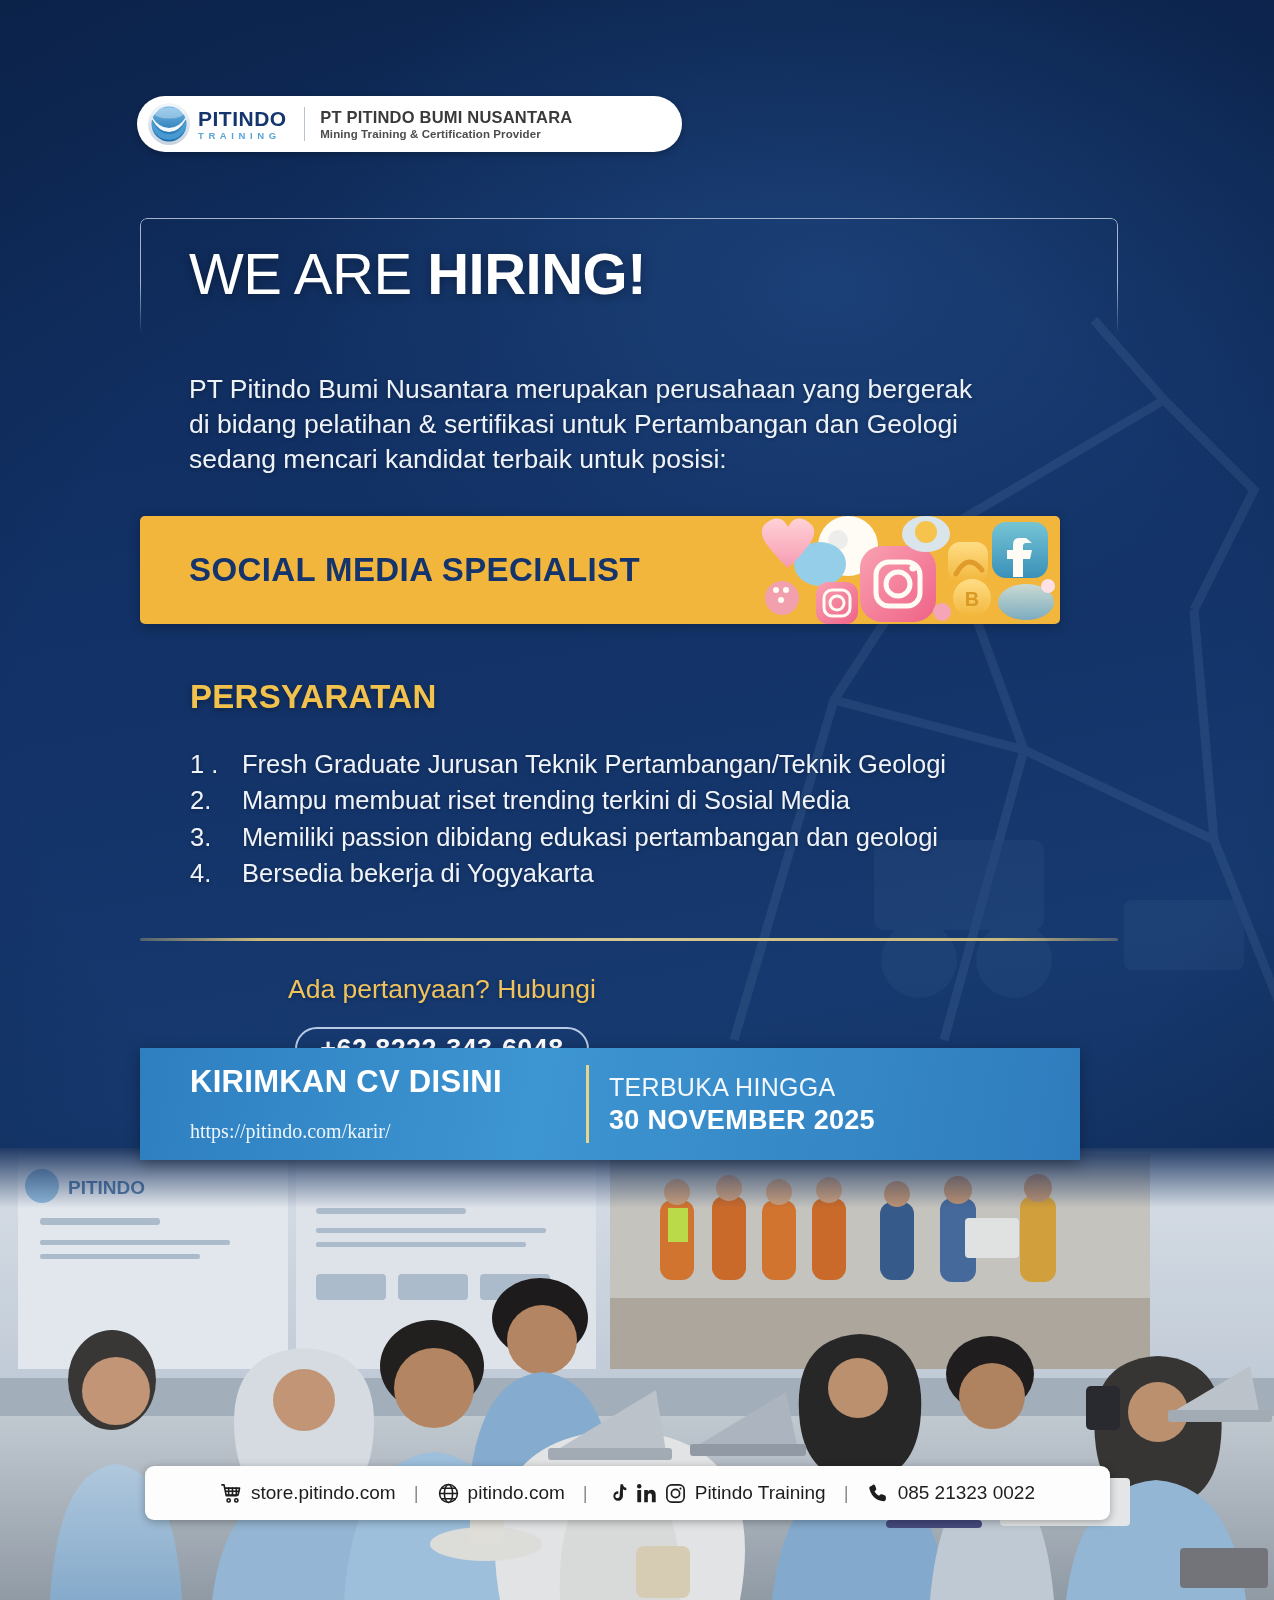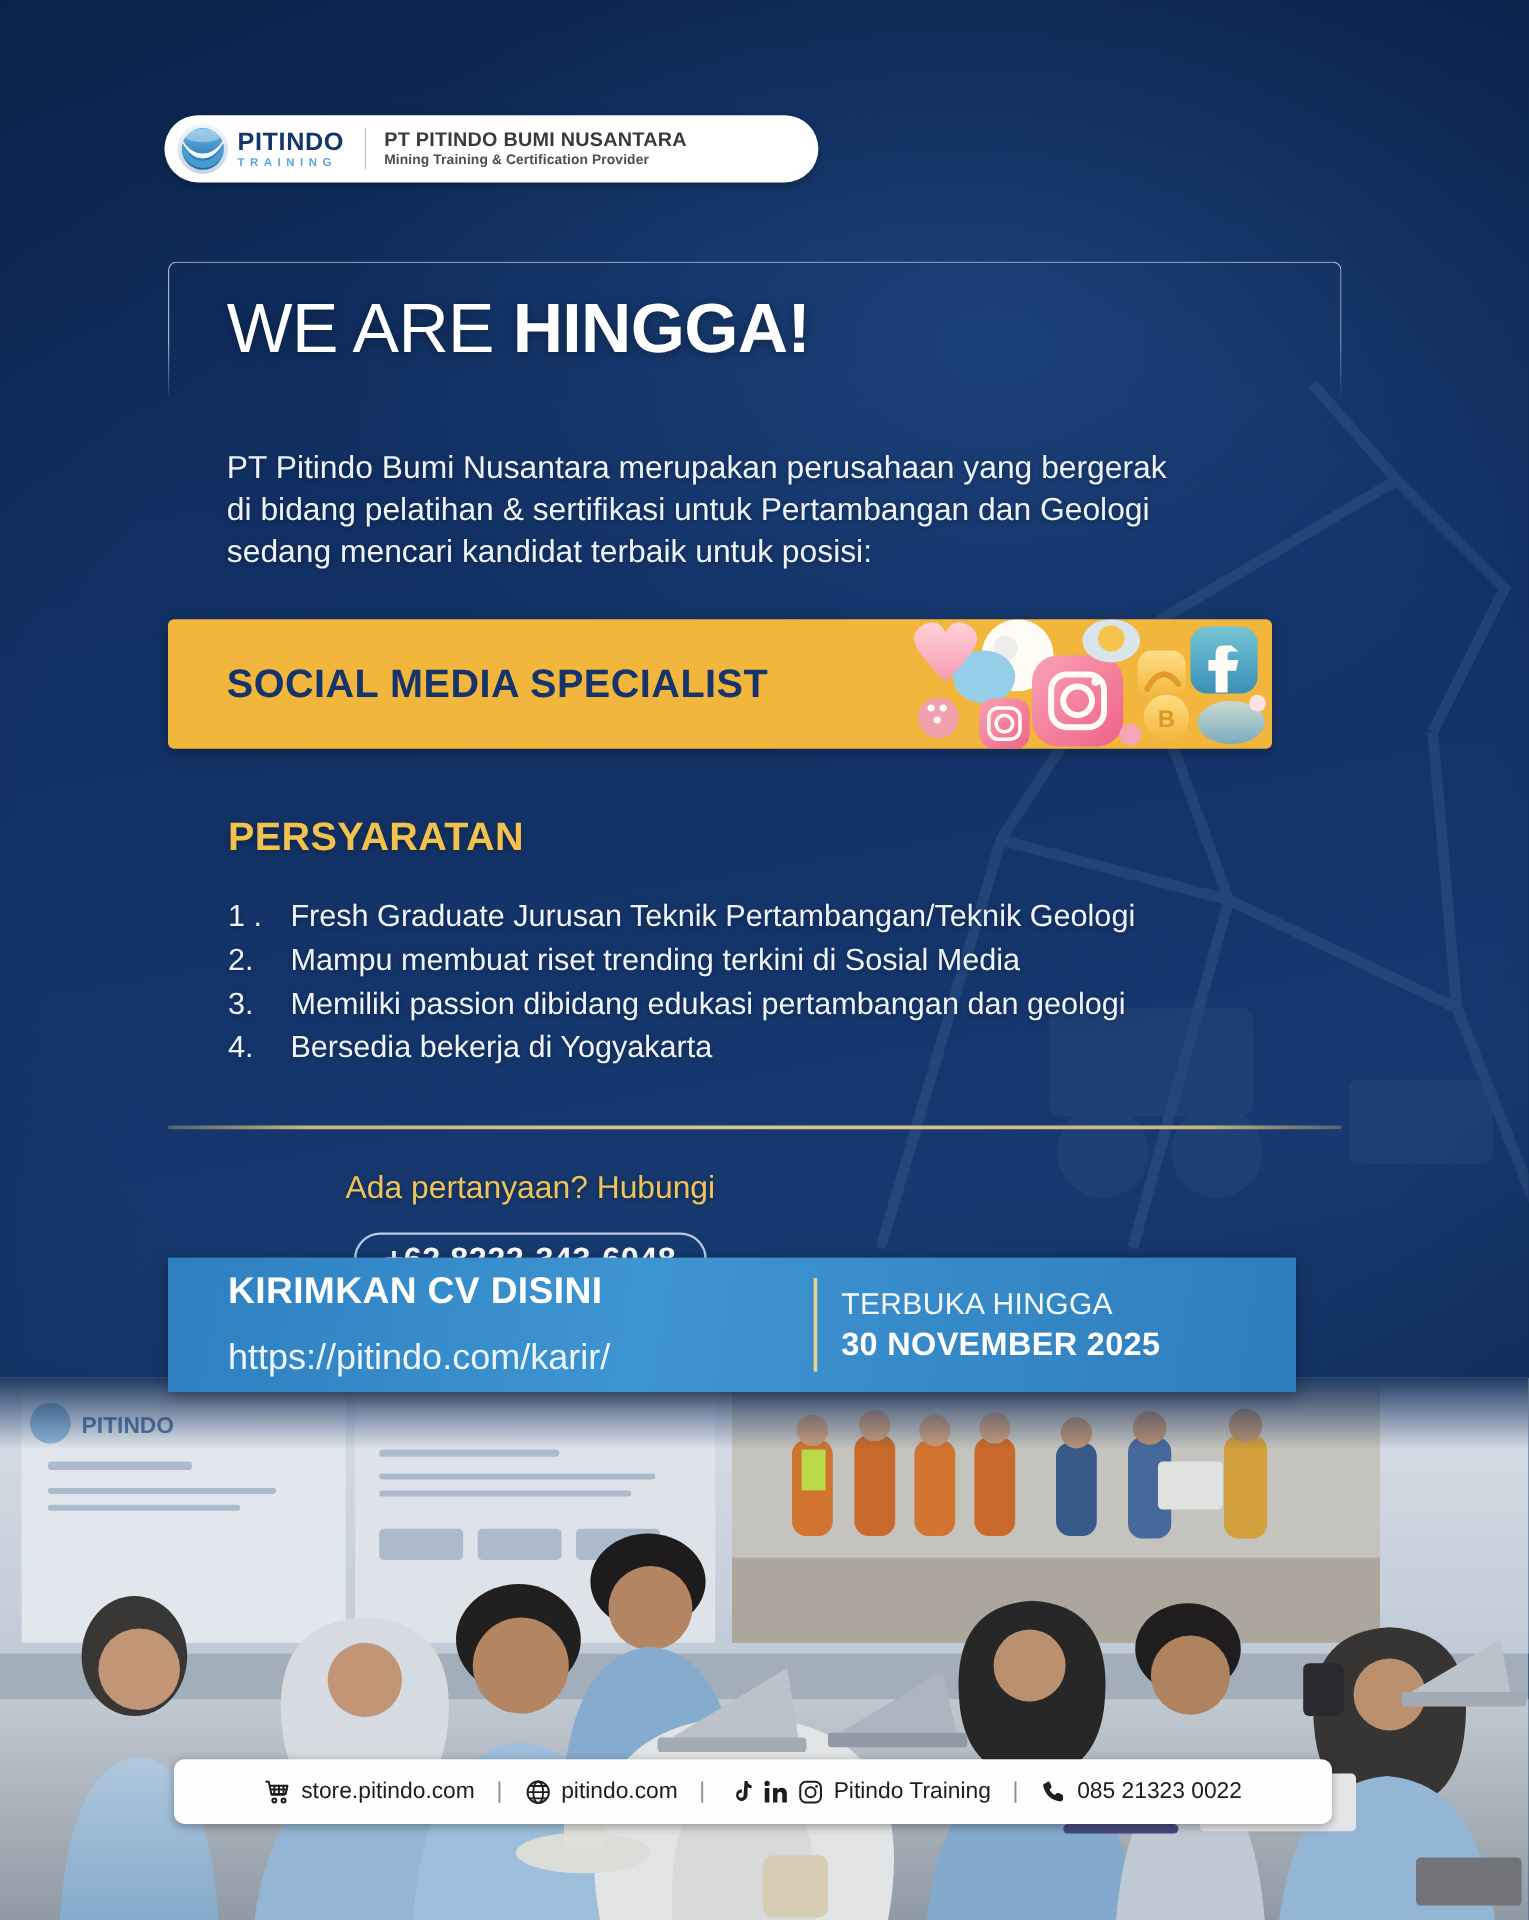--- a/index.html
+++ b/index.html
@@ -156,28 +156,29 @@
     white-space:nowrap;
   }
 
   
   .cv-bar{
     position:absolute; left:140px; top:1048px; width:940px; height:112px;
     background:linear-gradient(100deg,#2e7fc0 0%,#3d95d1 42%,#2f7cbd 100%);
     box-shadow:0 4px 14px rgba(0,0,0,.3);
     display:flex; align-items:center;
   }
-  .cv-left{ padding-left:50px; width:538px; }
+  .cv-left{ padding-left:50px; width:446px; }
   .cv-left .t{
     font-size:31px; font-weight:bold; color:#ffffff; letter-spacing:.3px; line-height:1.12;
     white-space:nowrap;
   }
   .cv-left .u{
-    font-size:30px; color:#eef6fd; font-weight:normal; margin-top:21px; line-height:1.15;
-    white-space:nowrap;
+    font-size:20px; color:#eef6fd; font-weight:normal; margin-top:21px; line-height:1.15;
+    white-space:nowrap;
+    font-family:Liberation Serif, serif;
   }
   .cv-sep{ width:3px; height:78px; background:#e8d48a; flex:none; }
   .cv-right{ padding-left:20px; }
   .cv-right .t{
     font-size:25px; color:#f2f8fd; font-weight:normal; letter-spacing:.3px; line-height:1.2;
     white-space:nowrap;
   }
   .cv-right .d{
     font-size:27px; color:#ffffff; font-weight:bold; letter-spacing:.3px; margin-top:2px; line-height:1.2;
     white-space:nowrap;
@@ -369,21 +370,21 @@
   </span>
   <span class="logo-div"></span>
   <span class="logo-co">
     <span class="c1">PT PITINDO BUMI NUSANTARA</span>
     <span class="c2">Mining Training &amp; Certification Provider</span>
   </span>
 </div>
 
 <div class="hire-frame"></div>
 <div class="hire-title">
-  <span class="lite">WE ARE </span><span class="bold">HINGGA!</span>
+  <span class="lite">WE ARE </span><span class="bold">HIRING!</span>
 </div>
 
 <div class="intro">
   <div>PT Pitindo Bumi Nusantara merupakan perusahaan yang  bergerak</div>
   <div>di bidang pelatihan &amp; sertifikasi untuk Pertambangan dan Geologi</div>
   <div>sedang mencari kandidat terbaik untuk posisi:</div>
 </div>
 
 <div class="pos-banner">
   <span class="label">SOCIAL MEDIA SPECIALIST</span>

